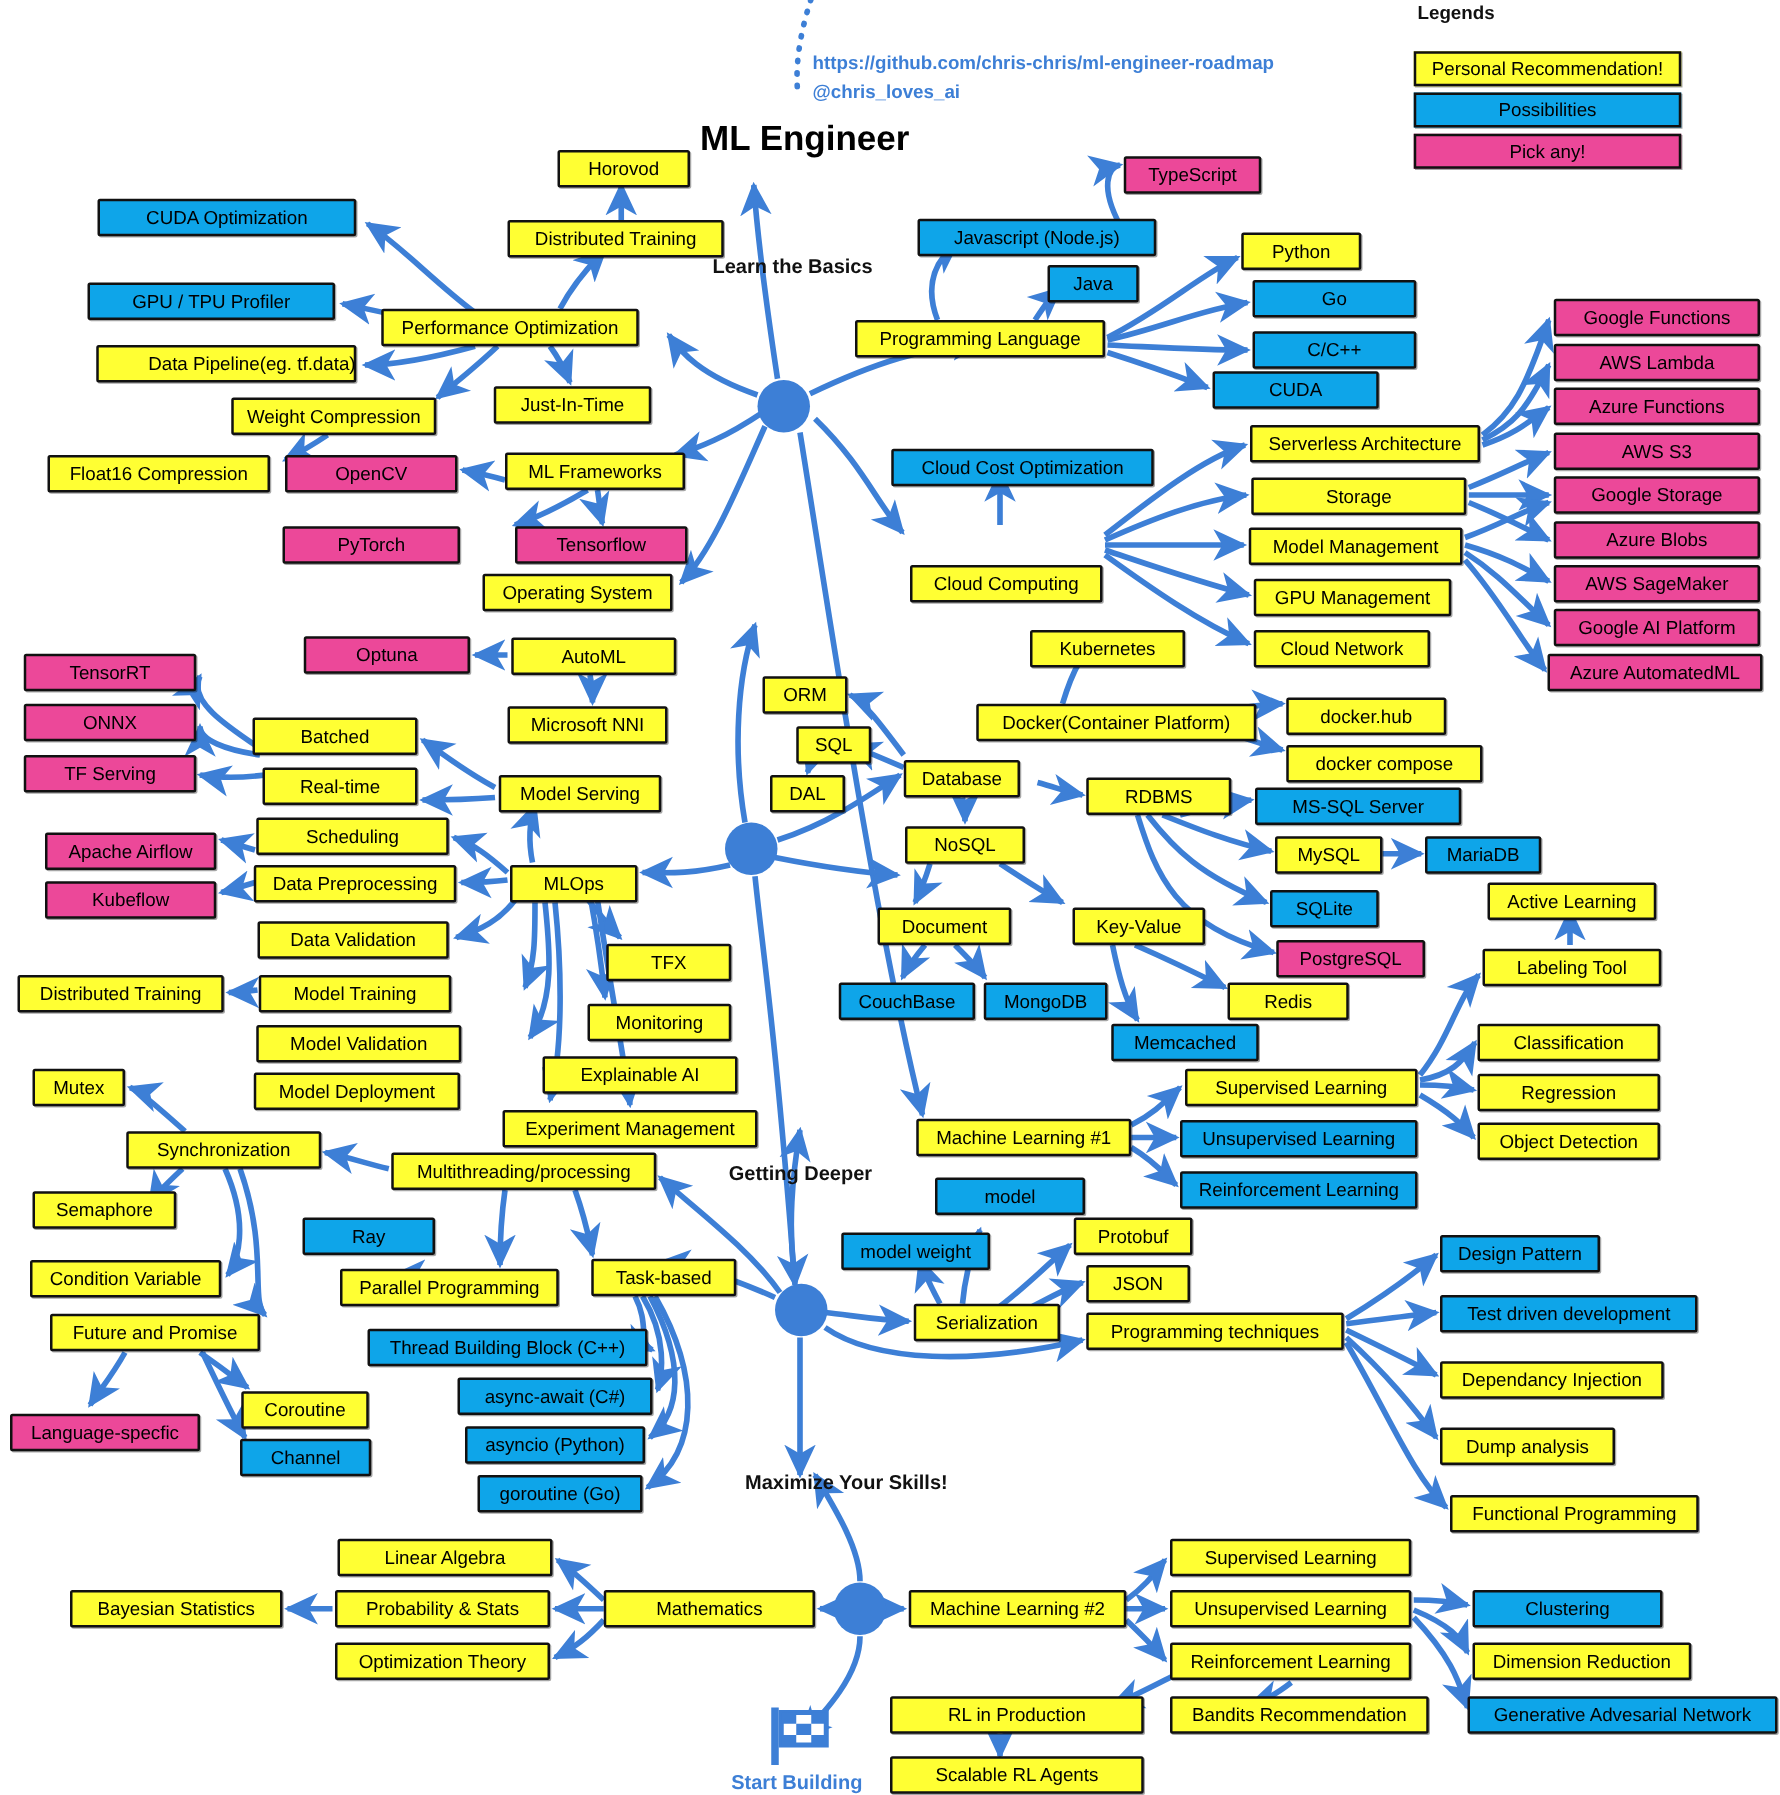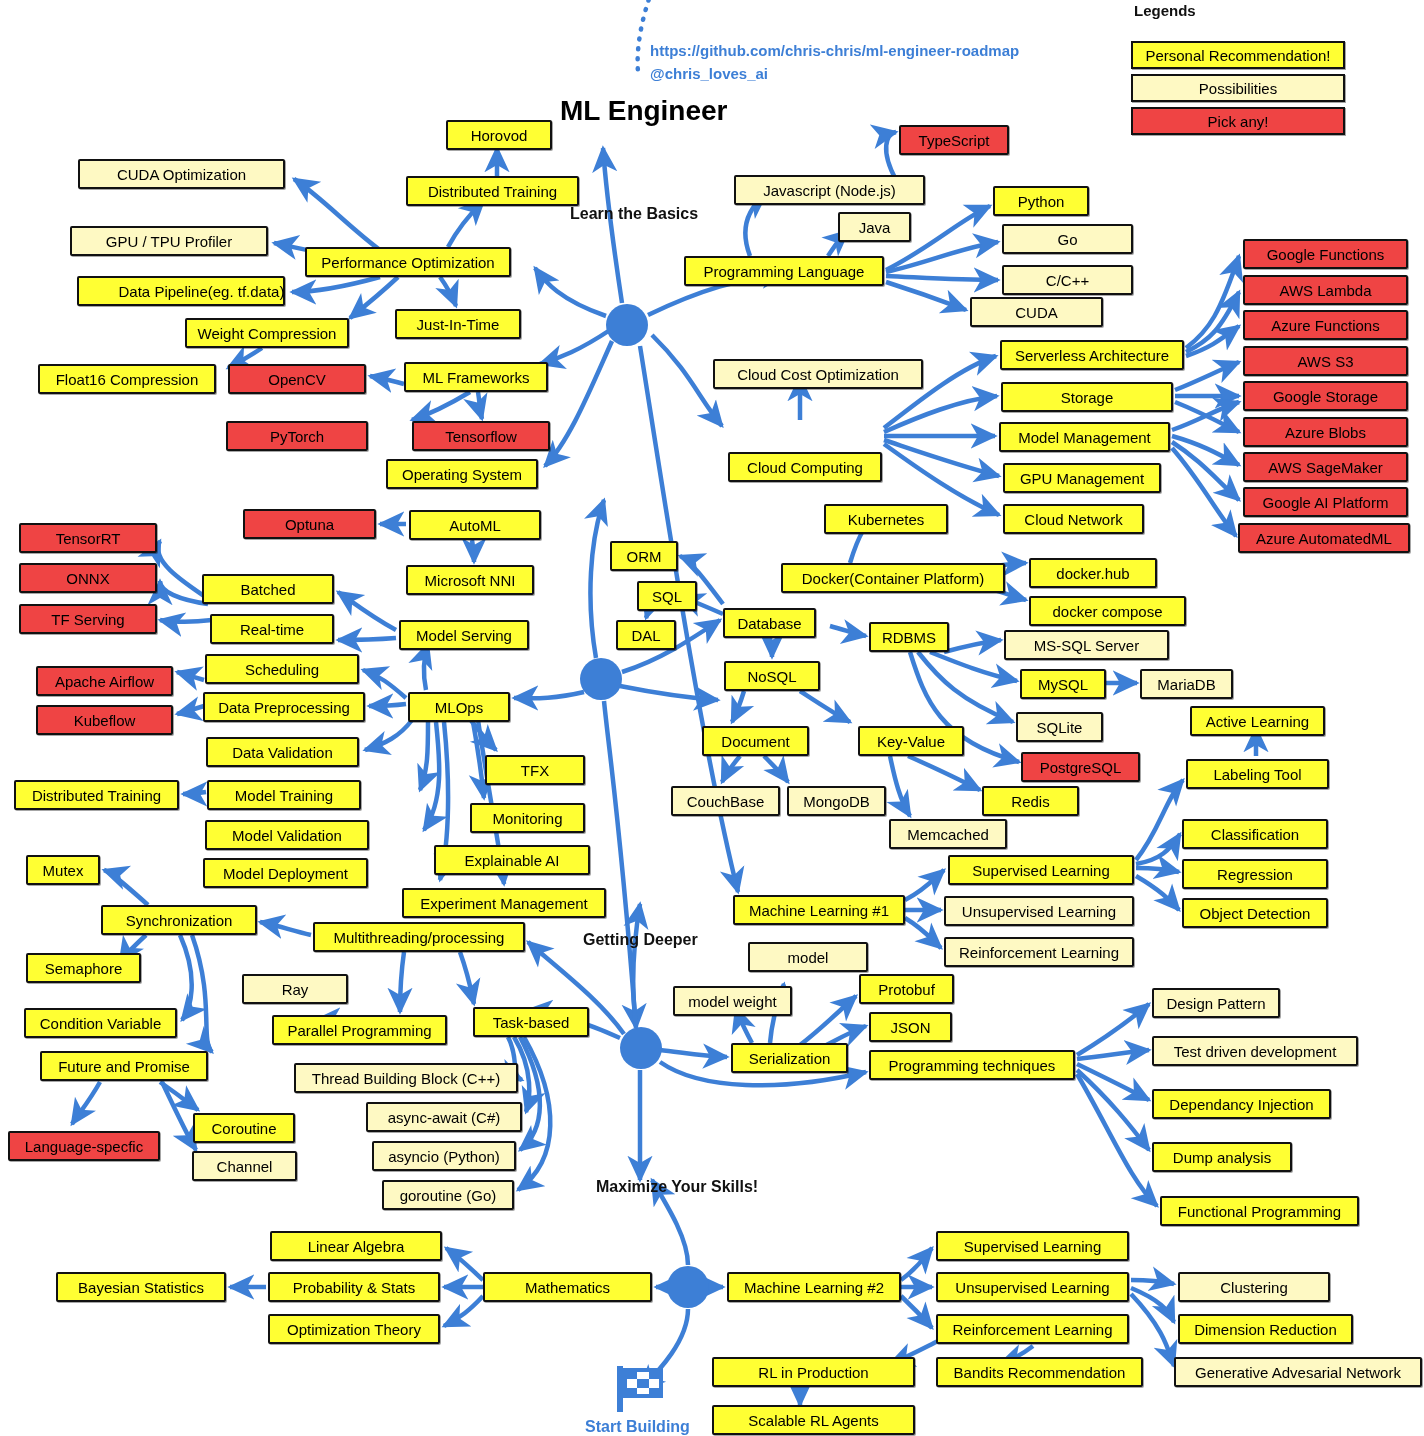--- a/index.html
+++ b/index.html
@@ -15,22 +15,22 @@
     font-family:"Liberation Sans",sans-serif;
     font-size:15px;
     color:#000;
     white-space:nowrap;
     padding:0 7px;
     height:30px;
     box-shadow:1px 1px 0 rgba(0,0,0,.35);
     z-index:5;
   }
   .t-rec{background:#ffff33;}
-  .t-pos{background:#fef9c3;}
-  .t-any{background:#ef4444;}
+  .t-pos{background:#0ea5e9;}
+  .t-any{background:#ec4899;}
   .hub{position:absolute;width:42px;height:42px;border-radius:50%;background:#3d7fd6;z-index:4;}
   .stage-label{position:absolute;font-weight:bold;font-size:16px;color:#111;
        font-family:"Liberation Sans",sans-serif;white-space:nowrap;z-index:6;}
   .title{position:absolute;font-weight:bold;font-size:28px;color:#000;white-space:nowrap;z-index:6;}
   .urlblock{position:absolute;z-index:6;color:#3d7fd6;font-weight:bold;font-size:15px;line-height:1.5;white-space:nowrap;}
   .legend-title{position:absolute;font-weight:bold;font-size:15px;color:#111;z-index:6;}
   .legend-box{position:absolute;box-sizing:border-box;border:2px solid #111;height:28px;width:214px;
       display:flex;align-items:center;justify-content:center;font-size:15px;z-index:6;
       box-shadow:1px 1px 0 rgba(0,0,0,.35);}
   .flagicon{position:absolute;z-index:6;}
@@ -301,21 +301,21 @@
       <div class="node t-rec" style="left: 202px; top: 574px; width: 132px;">Batched</div>
       <div class="node t-rec" style="left: 406px; top: 565px; width: 128px;">Microsoft NNI</div>
       <div class="node t-rec" style="left: 737px; top: 563px; width: 224px; margin-left: 44px;">Docker(Container Platform)</div>
       <div class="node t-rec" style="left: 1029px; top: 558px; width: 128px;">docker.hub</div>
       <div class="node t-any" style="left: 19px; top: 604px; width: 138px;">TF Serving</div>
       <div class="node t-rec" style="left: 637px; top: 581px; width: 60px;">SQL</div>
       <div class="node t-rec" style="left: 210px; top: 614px; width: 124px;">Real-time</div>
       <div class="node t-rec" style="left: 723px; top: 608px; width: 93px;">Database</div>
       <div class="node t-rec" style="left: 1029px; top: 596px; width: 157px;">docker compose</div>
       <div class="node t-rec" style="left: 399px; top: 620px; width: 130px;">Model Serving</div>
-      <div class="node t-rec" style="left: 869px; top: 622px; width: 80px;">RDBMS</div>
+      <div class="node t-rec" style="left: 869px; top: 622px; width: 116px;">RDBMS</div>
       <div class="node t-rec" style="left: 616px; top: 620px; width: 60px;">DAL</div>
       <div class="node t-pos" style="left: 1004px; top: 630px; width: 165px;">MS-SQL Server</div>
       <div class="node t-rec" style="left: 205px; top: 654px; width: 154px;">Scheduling</div>
       <div class="node t-any" style="left: 36px; top: 666px; width: 137px;">Apache Airflow</div>
       <div class="node t-rec" style="left: 724px; top: 661px; width: 96px;">NoSQL</div>
       <div class="node t-rec" style="left: 408px; top: 692px; width: 102px;">MLOps</div>
       <div class="node t-rec" style="left: 203px; top: 692px; width: 162px;">Data Preprocessing</div>
       <div class="node t-rec" style="left: 1020px; top: 669px; width: 86px;">MySQL</div>
       <div class="node t-pos" style="left: 1140px; top: 669px; width: 93px;">MariaDB</div>
       <div class="node t-any" style="left: 36px; top: 705px; width: 137px;">Kubeflow</div>

